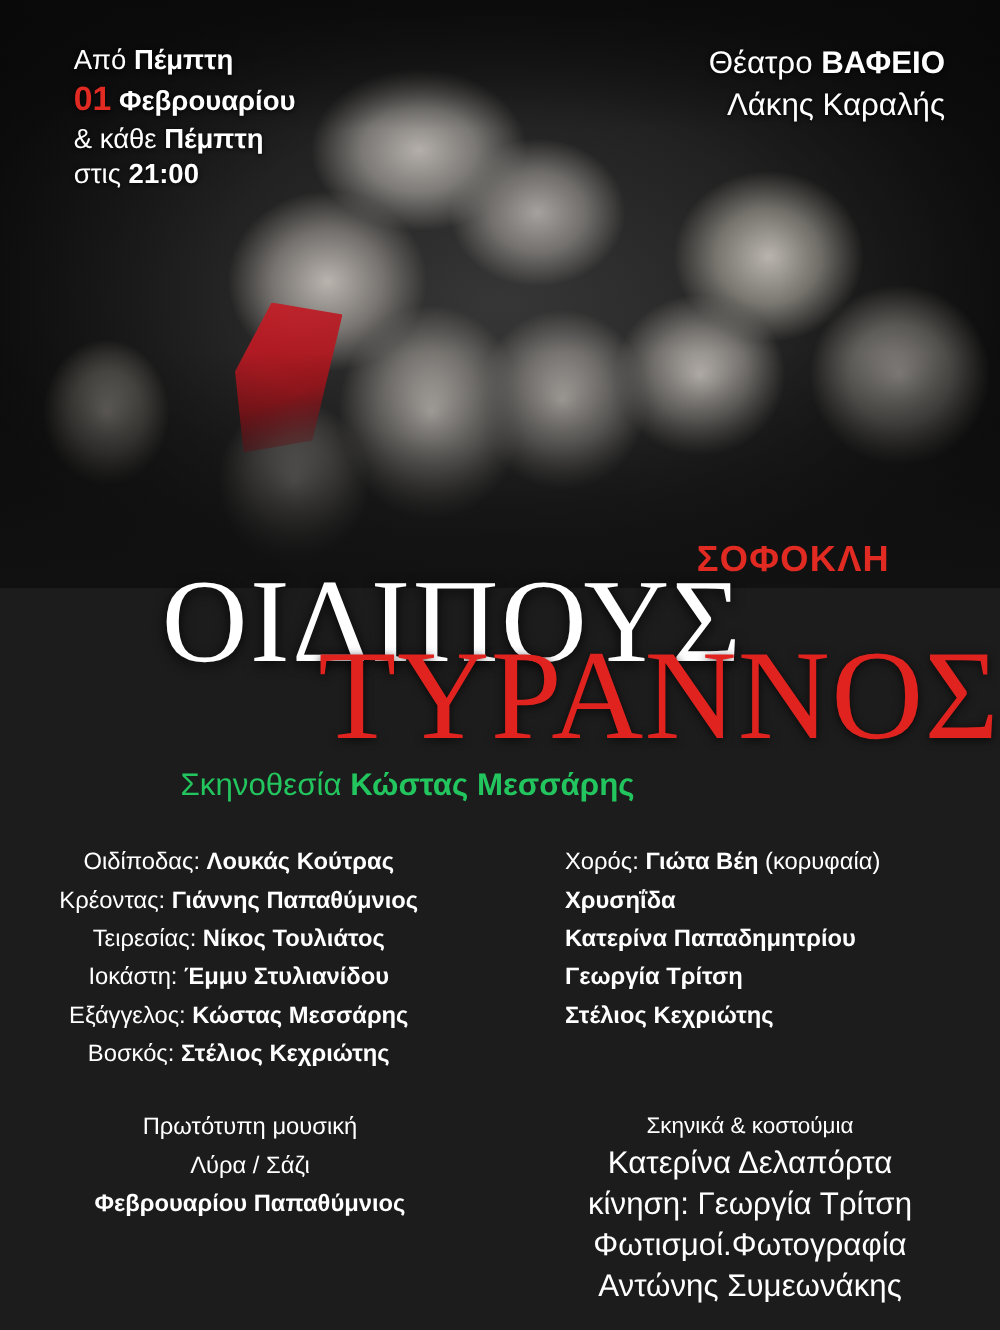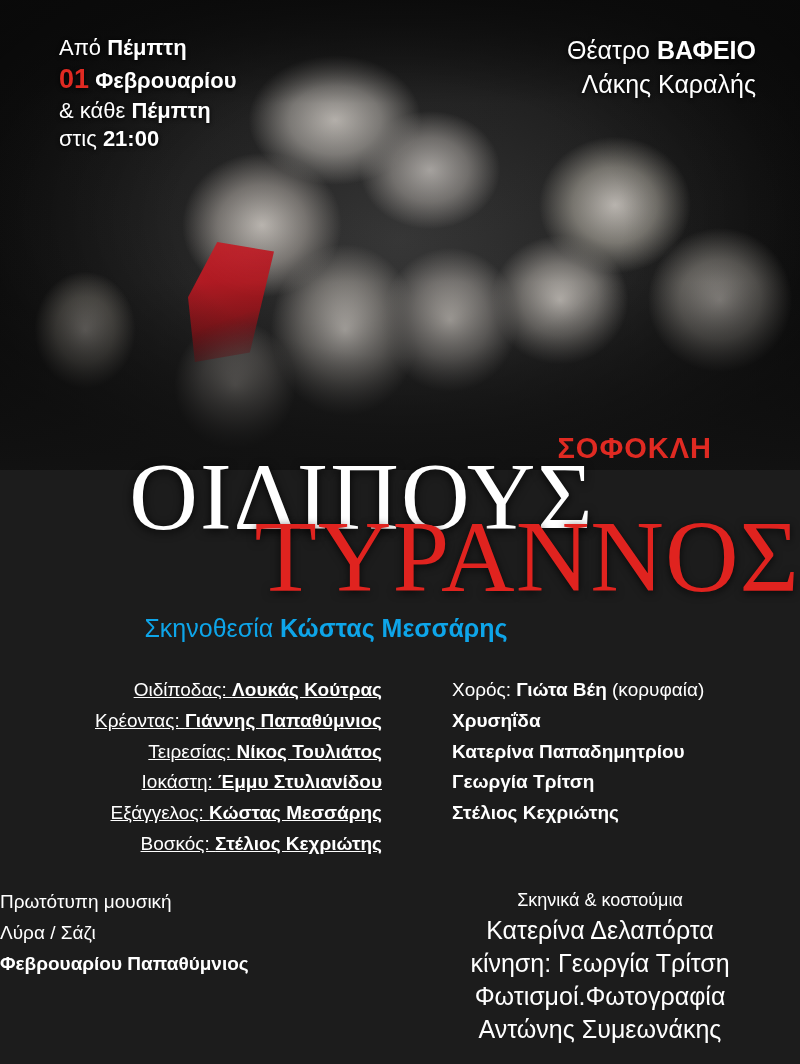--- a/index.html
+++ b/index.html
@@ -127,21 +127,21 @@
     font-size: 102px;
     line-height: 1;
     letter-spacing: 1px;
     text-shadow: 0 2px 8px rgba(0,0,0,.7);
   }
   #director {
     position: absolute;
     left: 0; top: 216px;
     width: 652px;
     text-align: center;
-    color: #0ea5e9;
+    color: #22c55e;
     font-size: 25px;
   }
   #director .strong { font-weight: bold; }
 
   
   #credits {
     position: absolute;
     left: 0; top: 675px;
     width: 800px;
     height: 389px;
@@ -149,23 +149,22 @@
   }
 
   .cast-cols {
     position: absolute;
     left: 0; top: 0;
     width: 800px;
     display: flex;
   }
   .col-left {
     width: 400px;
-    text-align: right;
+    text-align: center;
     padding-right: 18px;
-    text-decoration: underline;
   }
   .col-right {
     width: 400px;
     text-align: left;
     padding-left: 52px;
   }
   .cast-line {
     font-size: 19px;
     line-height: 1.62;
     white-space: nowrap;
@@ -175,21 +174,21 @@
   .cast-line .note { font-weight: normal; }
 
   .lower {
     position: absolute;
     top: 212px;
     width: 800px;
     display: flex;
   }
   .music-col {
     width: 400px;
-    text-align: left;
+    text-align: center;
     font-size: 19px;
     line-height: 1.62;
   }
   .music-col .bold { font-weight: bold; }
   .tech-col {
     width: 400px;
     text-align: center;
   }
   .tech-col .small {
     font-size: 18px;

